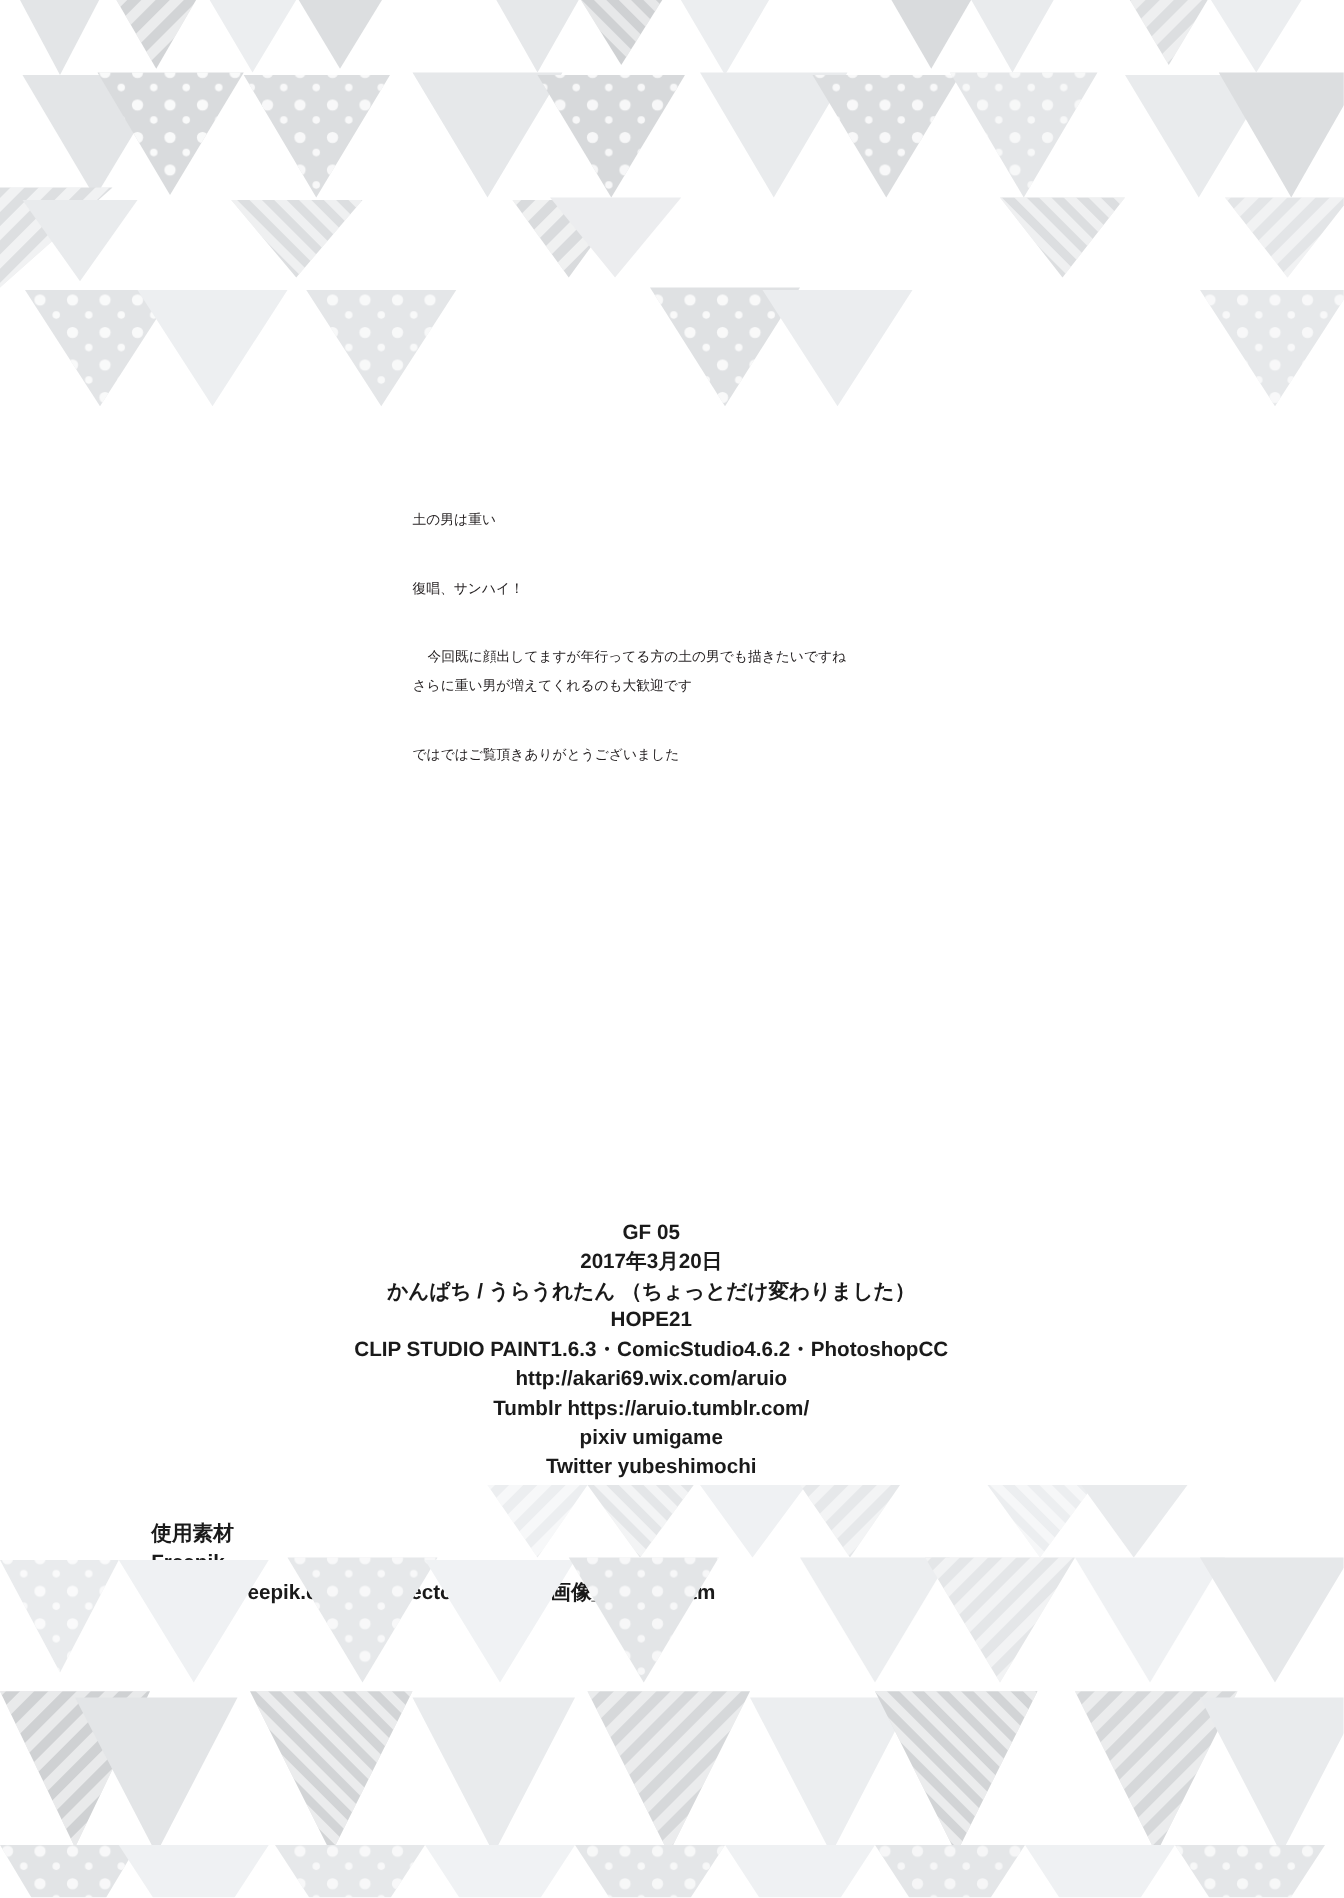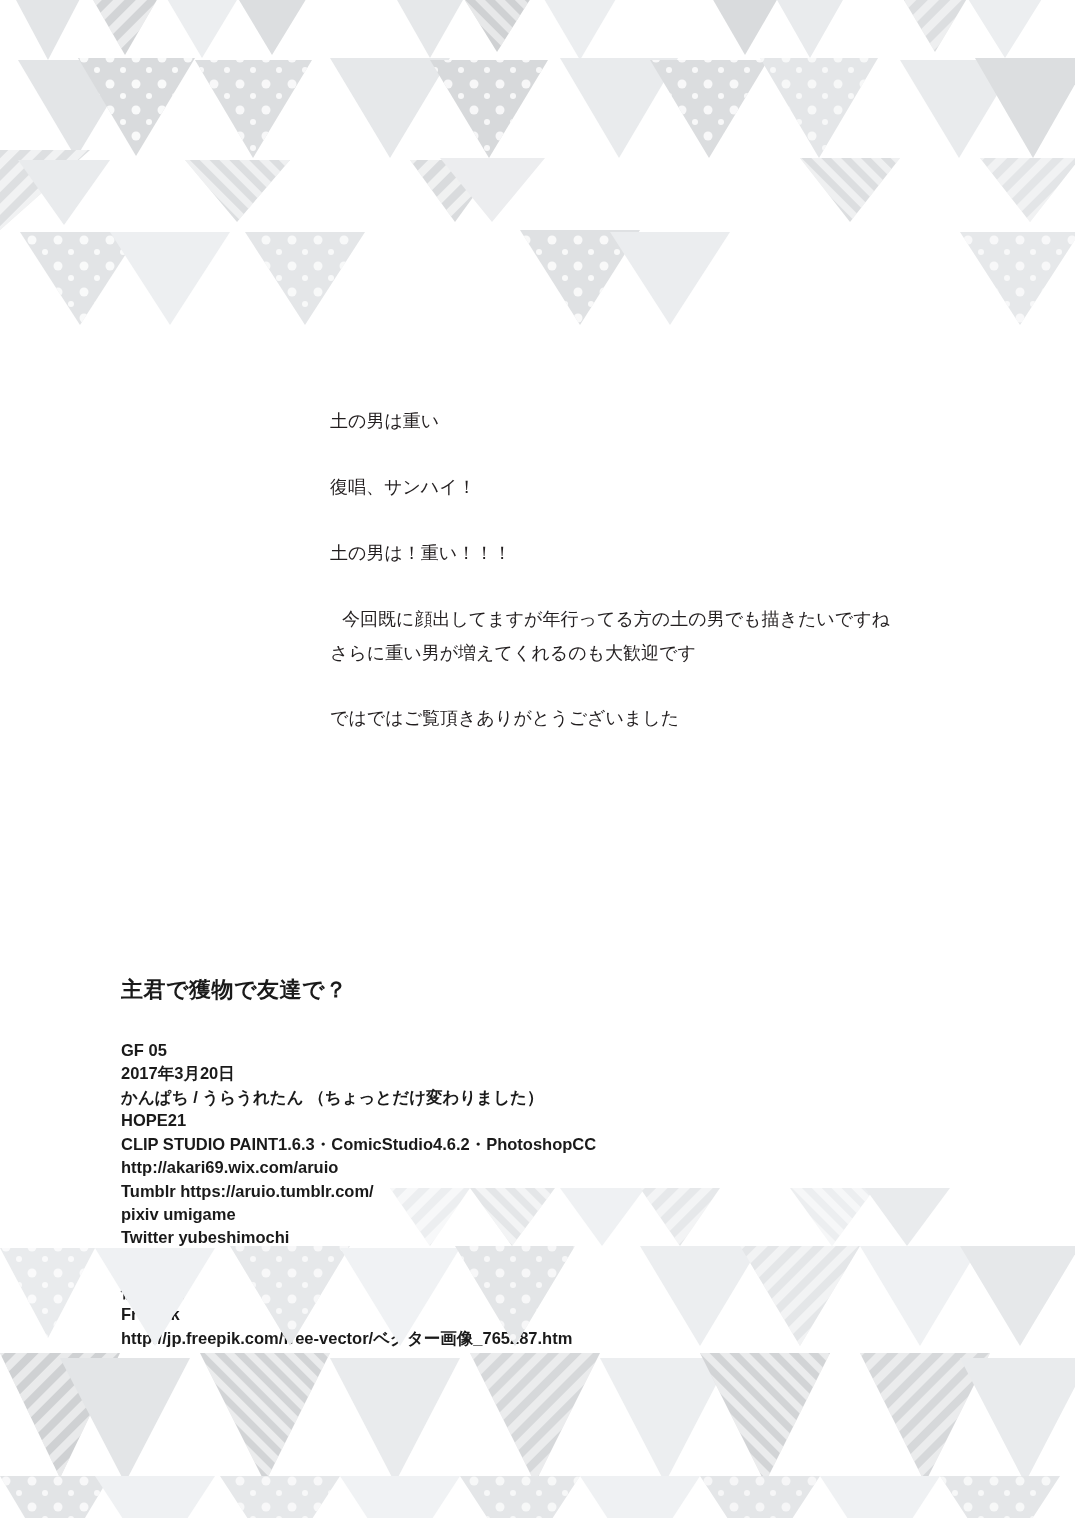--- a/index.html
+++ b/index.html
@@ -25,21 +25,21 @@
   }
   #deco-top { top: 0; height: 330px; }
   #deco-bottom { bottom: 0; height: 330px; }
 
   
   .afterword {
     position: absolute;
     left: 330px;
     top: 408px;
     width: 640px;
-    font-size: 18px;
+    font-size: 11px;
     line-height: 1.55;
     color: #231f20;
   }
   .afterword p {
     margin: 0 0 38px 0;
   }
   .afterword p.tight {
     margin: 0 0 6px 12px;
   }
   .afterword p.last {
@@ -59,20 +59,21 @@
     font-weight: bold;
     letter-spacing: 0.5px;
     margin: 0 0 34px 0;
     color: #1a1a1a;
   }
   .colophon-lines {
     font-size: 16.5px;
     font-weight: bold;
     line-height: 1.42;
     color: #1a1a1a;
+    text-align: center;
   }
   .colophon-lines div {
     white-space: nowrap;
   }
   .credits {
     margin-top: 30px;
     font-size: 16.5px;
     font-weight: bold;
     line-height: 1.42;
     color: #1a1a1a;
@@ -151,28 +152,26 @@
     <polygon points="520,230 640,230 580,325" fill="url(#dots1)" opacity="0.8"></polygon>
     <polygon points="610,232 730,232 670,325" fill="#ebedef"></polygon>
     <polygon points="960,232 1080,232 1020,325" fill="#e6e8ea"></polygon>
     <polygon points="960,232 1080,232 1020,325" fill="url(#dots1)" opacity="0.7"></polygon>
   </svg>
 </div>
 
 <div class="afterword">
   <p>土の男は重い</p>
   <p>復唱、サンハイ！</p>
-  <p>土の男は！重い！！！</p>
   <p class="tight">今回既に顔出してますが年行ってる方の土の男でも描きたいですね</p>
   <p>さらに重い男が増えてくれるのも大歓迎です</p>
   <p class="last">ではではご覧頂きありがとうございました</p>
 </div>
 
 <div class="colophon">
-  <div class="colophon-title">主君で獲物で友達で？</div>
   <div class="colophon-lines">
     <div>GF 05</div>
     <div>2017年3月20日</div>
     <div>かんぱち / うらうれたん （ちょっとだけ変わりました）</div>
     <div>HOPE21</div>
     <div>CLIP STUDIO PAINT1.6.3・ComicStudio4.6.2・PhotoshopCC</div>
     <div>http://akari69.wix.com/aruio</div>
     <div>Tumblr https://aruio.tumblr.com/</div>
     <div>pixiv umigame</div>
     <div>Twitter yubeshimochi</div>

